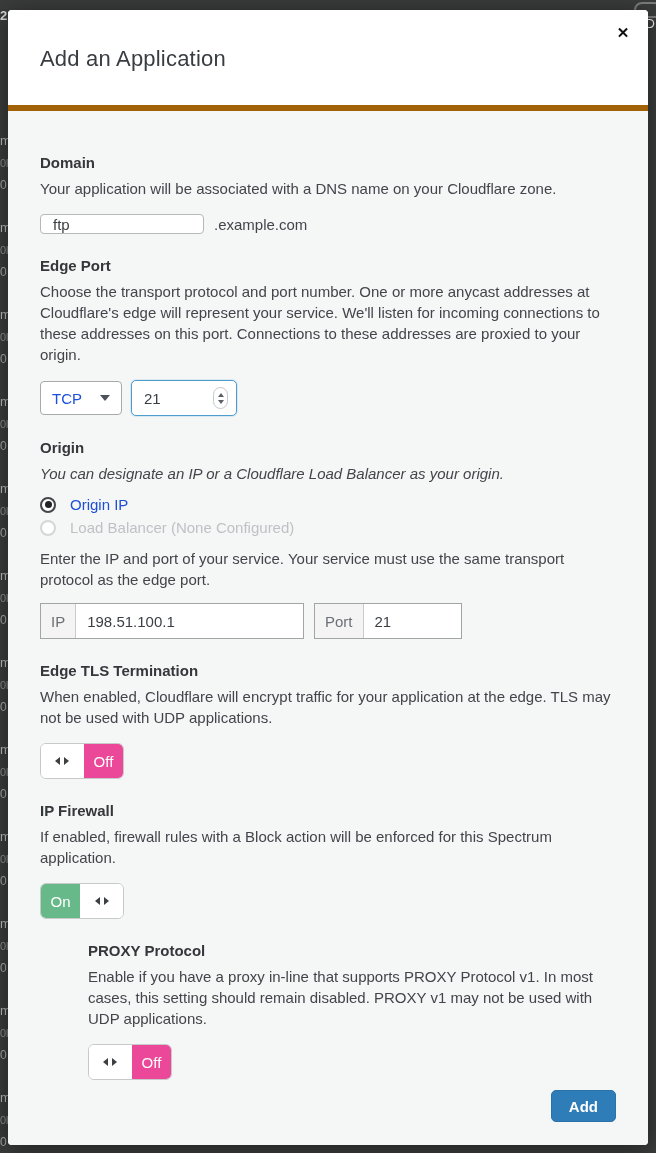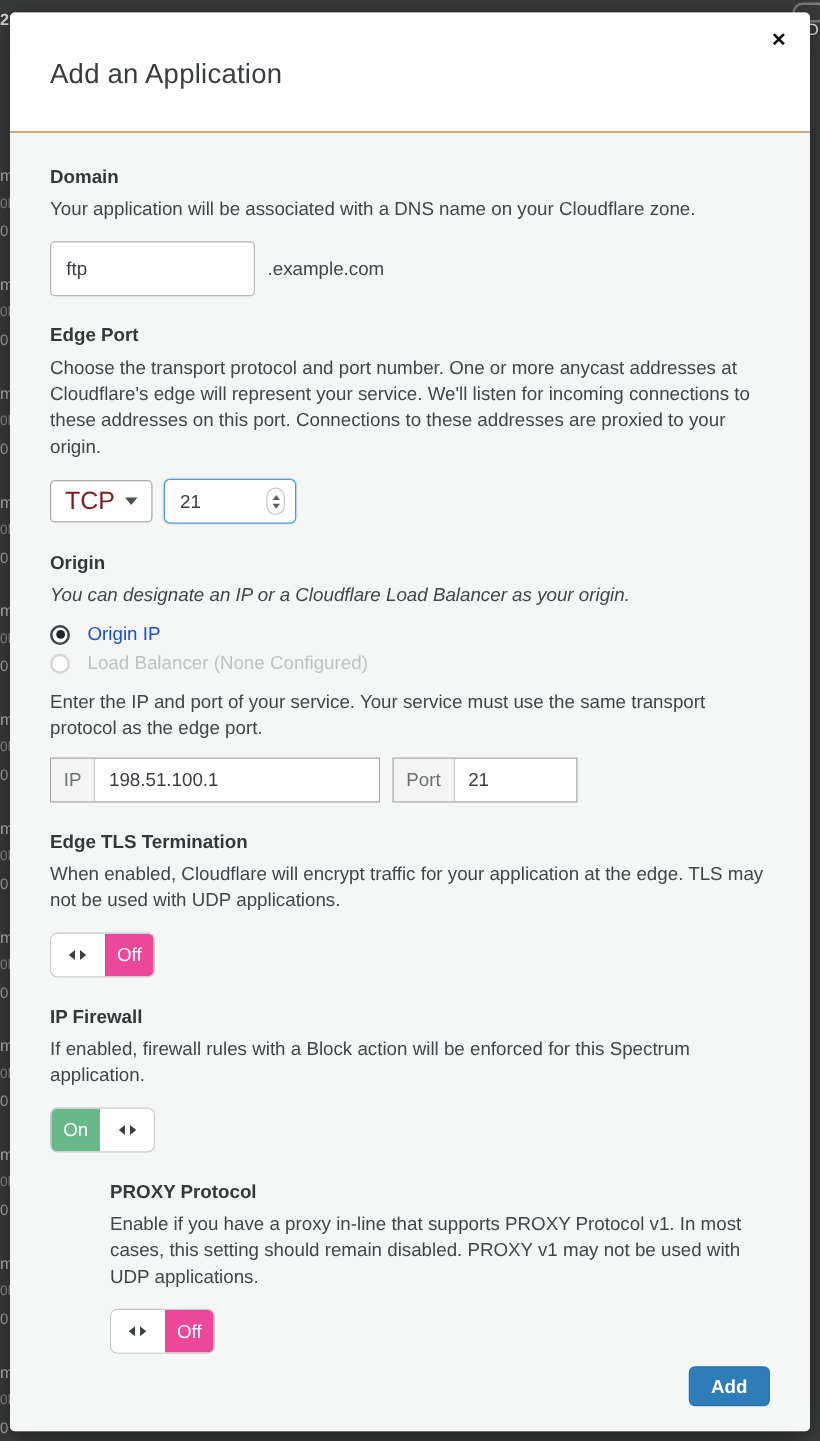--- a/index.html
+++ b/index.html
@@ -34,46 +34,46 @@
   .modal-header { position: relative; height: 95px; background: #fff; padding: 36px 32px 0 32px; }
   .modal-title { font-size: 22px; font-weight: 400; color: #393d41; letter-spacing: .2px; }
   .close-btn {
     position: absolute; top: 13px; right: 15px;
     width: 20px; height: 20px; line-height: 20px; text-align: center;
     font-size: 15px; font-weight: 700; color: #111; cursor: pointer;
     background: none; border: none; font-family: "Liberation Sans", sans-serif;
   }
 
   .modal-body {
-    height: 1040px; background: #f5f6f6; border-top: 1px solid #a16207;
-    padding: 28px 32px 0 32px;
+    height: 1040px; background: #f5f6f6; border-top: 6px solid #a16207;
+    padding: 44px 32px 0 32px;
   }
 
   .section { margin-bottom: 24px; }
   .section.last { margin-bottom: 10px; margin-left: 48px; }
   .sec-heading { font-size: 15px; line-height: 16px; font-weight: 700; color: #35383b; margin-bottom: 7px; }
   .sec-desc { font-size: 15px; line-height: 21px; color: #42464b; margin-bottom: 15px; max-width: 578px; }
 
   
   .text-input {
-    height: 44px; border: 1px solid #b6b8b9; border-radius: 4px;
+    height: 20px; border: 1px solid #b6b8b9; border-radius: 4px;
     background: #fff; font-size: 15px; color: #3b3f44; padding: 0 12px;
     font-family: "Liberation Sans", sans-serif; outline: none;
   }
   .domain-row { display: flex; align-items: center; }
   .domain-input { width: 164px; }
   .zone-suffix { font-size: 15px; color: #42464b; margin-left: 10px; }
 
   .edgeport-row { display: flex; align-items: center; }
   .select-box {
     display: flex; align-items: center; justify-content: space-between;
     width: 82px; height: 34px; border: 1px solid #a7a9ab; border-radius: 4px;
     background: #fff; padding: 0 11px; cursor: pointer;
   }
-  .select-box .sel-value { font-size: 20px; color: #7f1d1d; }
+  .select-box .sel-value { font-size: 15px; color: #1d4ed8; }
   .caret-down { width: 0; height: 0; border-left: 5px solid transparent; border-right: 5px solid transparent; border-top: 6px solid #4c5257; }
   .number-box {
     display: flex; align-items: center; justify-content: space-between;
     width: 106px; height: 36px; margin-left: 9px;
     border: 1px solid #4f9cce; border-radius: 5px; background: #fff; padding: 0 8px 0 12px;
     box-shadow: 0 0 0 1px rgba(79,156,206,.15);
   }
   .number-box .num-value { font-size: 15px; color: #3b3f44; }
   .stepper {
     display: flex; flex-direction: column; align-items: center; justify-content: center;

